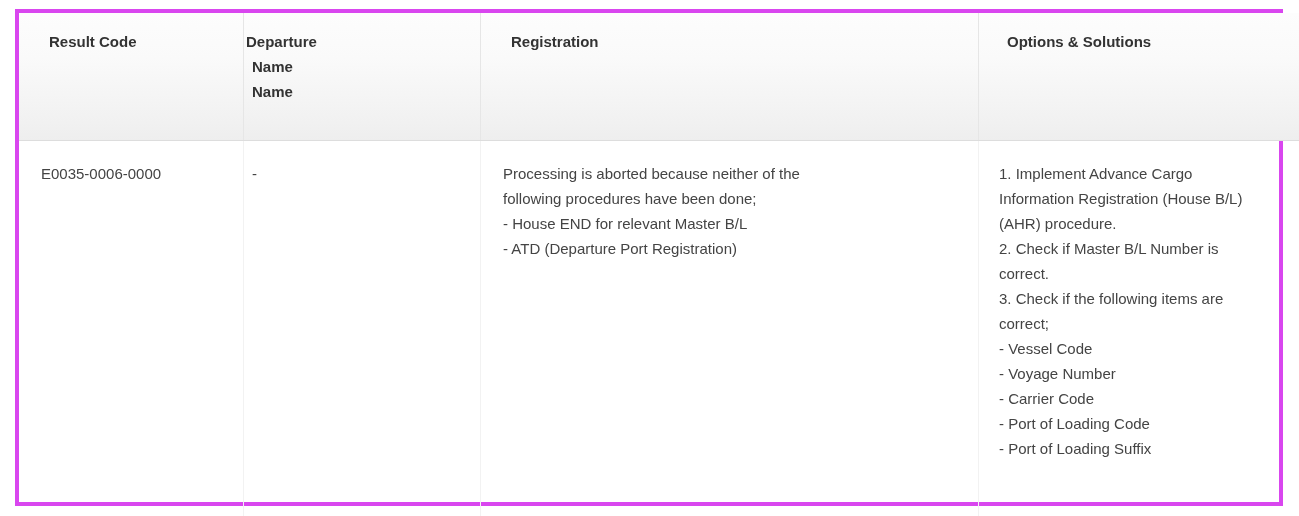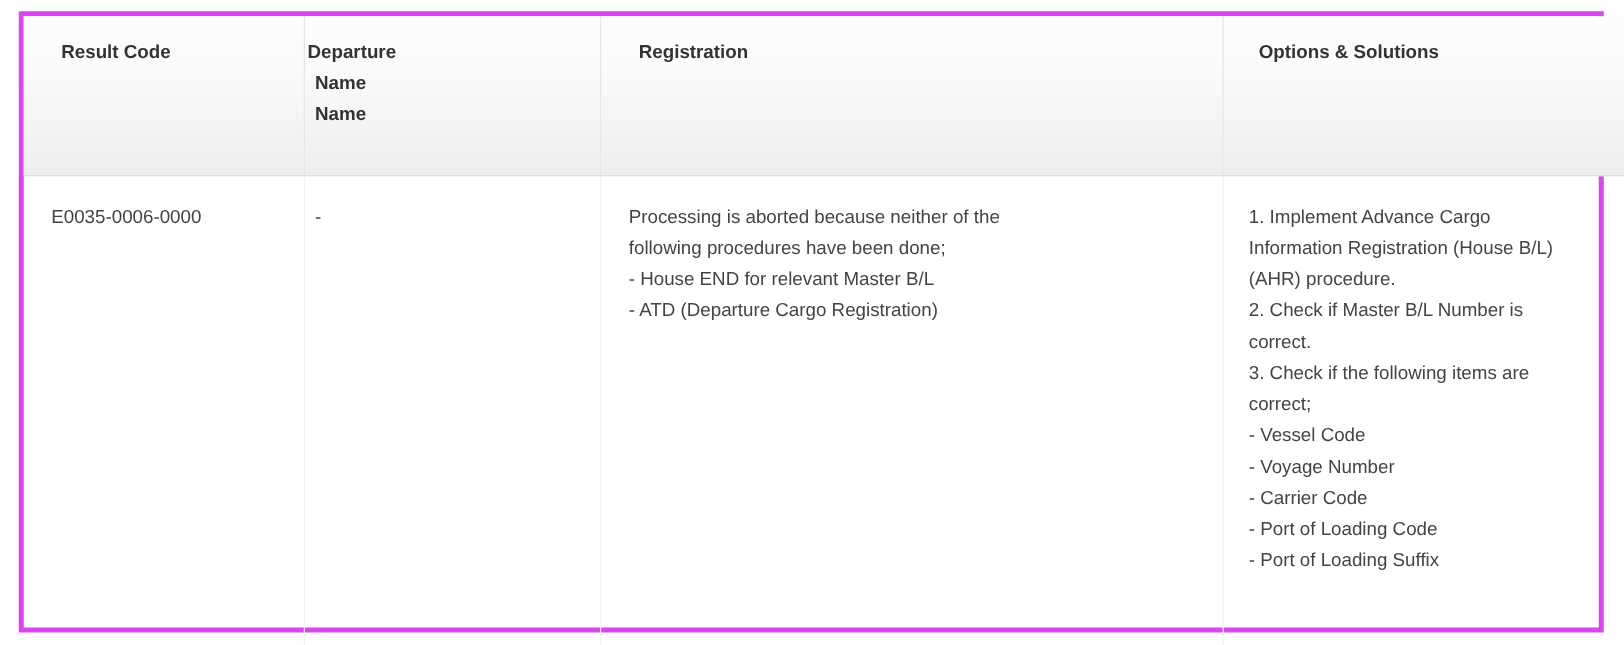--- a/index.html
+++ b/index.html
@@ -111,21 +111,21 @@
         <td class="col-code">
           <div class="cell-text">E0035-0006-0000</div>
         </td>
         <td class="col-field">
           <div class="cell-text">-</div>
         </td>
         <td class="col-desc">
           <div class="cell-text">Processing is aborted because neither of the
 following procedures have been done;
 - House END for relevant Master B/L
-- ATD (Departure Cargo Registration)</div>
+- ATD (Departure Port Registration)</div>
         </td>
         <td class="col-opts">
           <div class="cell-text">1. Implement Advance Cargo
 Information Registration (House B/L)
 (AHR) procedure.
 2. Check if Master B/L Number is
 correct.
 3. Check if the following items are
 correct;
 - Vessel Code

